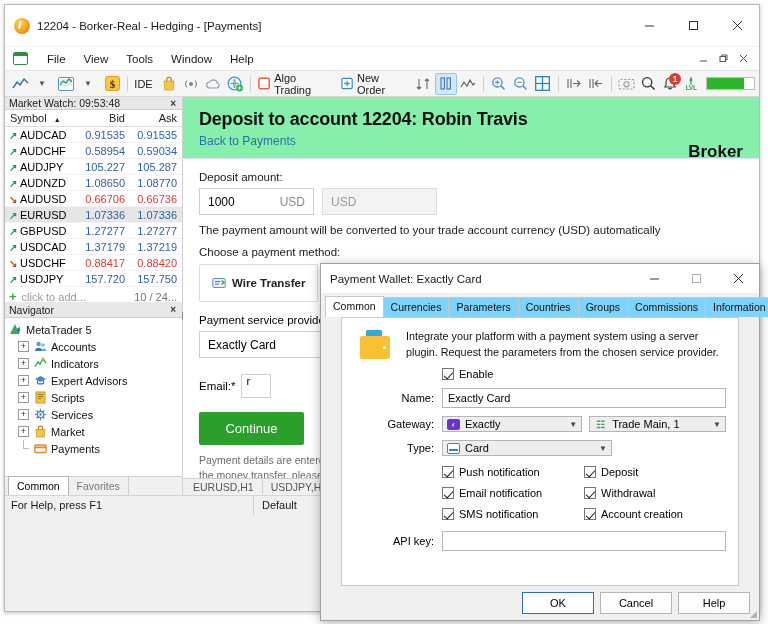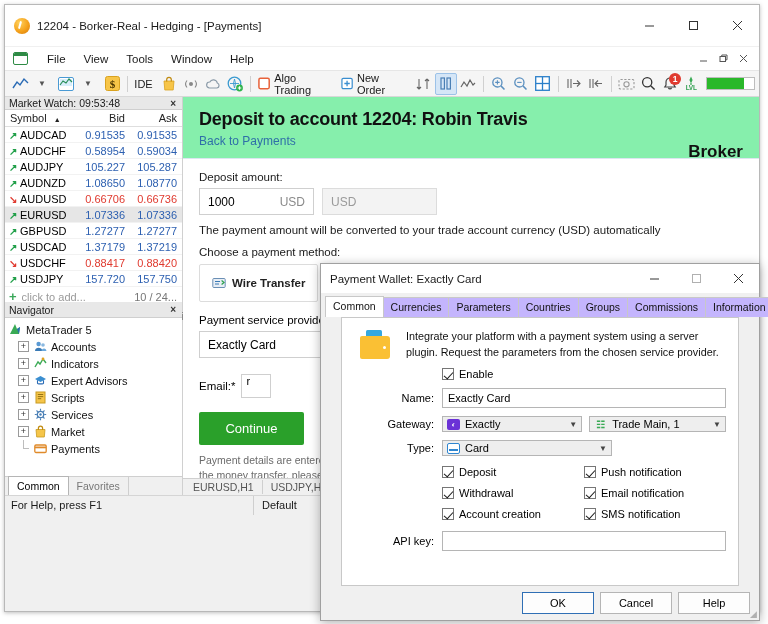--- a/index.html
+++ b/index.html
@@ -257,21 +257,21 @@
   }
   .dlg-title {
     height: 29px; background: #fff; display: flex; align-items: center;
     padding-left: 9px; font-size: 11.5px; color: #1a1a1a;
   }
   .dlg-btns { margin-left: auto; display: flex; }
   .dlg-btn { width: 42px; height: 29px; display: flex; align-items: center; justify-content: center; color: #333; }
 
   .dlg-tabs { display: flex; padding: 3px 3px 0 4px; background: #f0f0f0; align-items: flex-end; }
   .dtab {
-    font-size: 10.5px; padding: 3px 7px 3px; color: #111; background: #c4b5fd;
+    font-size: 10.5px; padding: 3px 7px 3px; color: #111; background: #7dd3fc;
     border: 1px solid #c8c8c8; border-bottom: none; margin-right: -1px; line-height: 13px;
   }
   .dtab.on { background: #fff; position: relative; z-index: 2; padding-bottom: 4px; }
 
   .dlg-body {
     flex: 1; background: #fff; margin: 0 20px; border: 1px solid #c8c8c8;
     position: relative; padding: 10px 12px;
   }
   .intro { display: flex; gap: 12px; align-items: flex-start; }
   .wallet {
@@ -894,48 +894,48 @@
       <div class="frow">
         <span class="flabel">Type:</span>
         <span class="sel-box" style="width:170px">
           <span class="mini card"></span>
           <span>Card</span>
           <span class="chev">▼</span>
         </span>
       </div>
 
       <div class="checks">
+        <div class="col" id="checks-right">
+            <div class="cb" style="display: flex;">
+              <span class="cbox on"></span>
+              <span>Push notification</span>
+            </div>
+            <div class="cb" style="display: flex;">
+              <span class="cbox on"></span>
+              <span>Email notification</span>
+            </div>
+            <div class="cb" style="display: flex;">
+              <span class="cbox on"></span>
+              <span>SMS notification</span>
+            </div>
+          </div>
         <div class="col" id="checks-left">
             <div class="cb" style="display: flex;">
               <span class="cbox on"></span>
               <span>Deposit</span>
             </div>
             <div class="cb" style="display: flex;">
               <span class="cbox on"></span>
               <span>Withdrawal</span>
             </div>
             <div class="cb" style="display: flex;">
               <span class="cbox on"></span>
               <span>Account creation</span>
             </div>
           </div>
-        <div class="col" id="checks-right">
-            <div class="cb" style="display: flex;">
-              <span class="cbox on"></span>
-              <span>Push notification</span>
-            </div>
-            <div class="cb" style="display: flex;">
-              <span class="cbox on"></span>
-              <span>Email notification</span>
-            </div>
-            <div class="cb" style="display: flex;">
-              <span class="cbox on"></span>
-              <span>SMS notification</span>
-            </div>
-          </div>
       </div>
 
       <div class="apirow">
         <span class="flabel">API key:</span>
         <span class="tinput">
           <span></span>
         </span>
       </div>
     </div>
 

